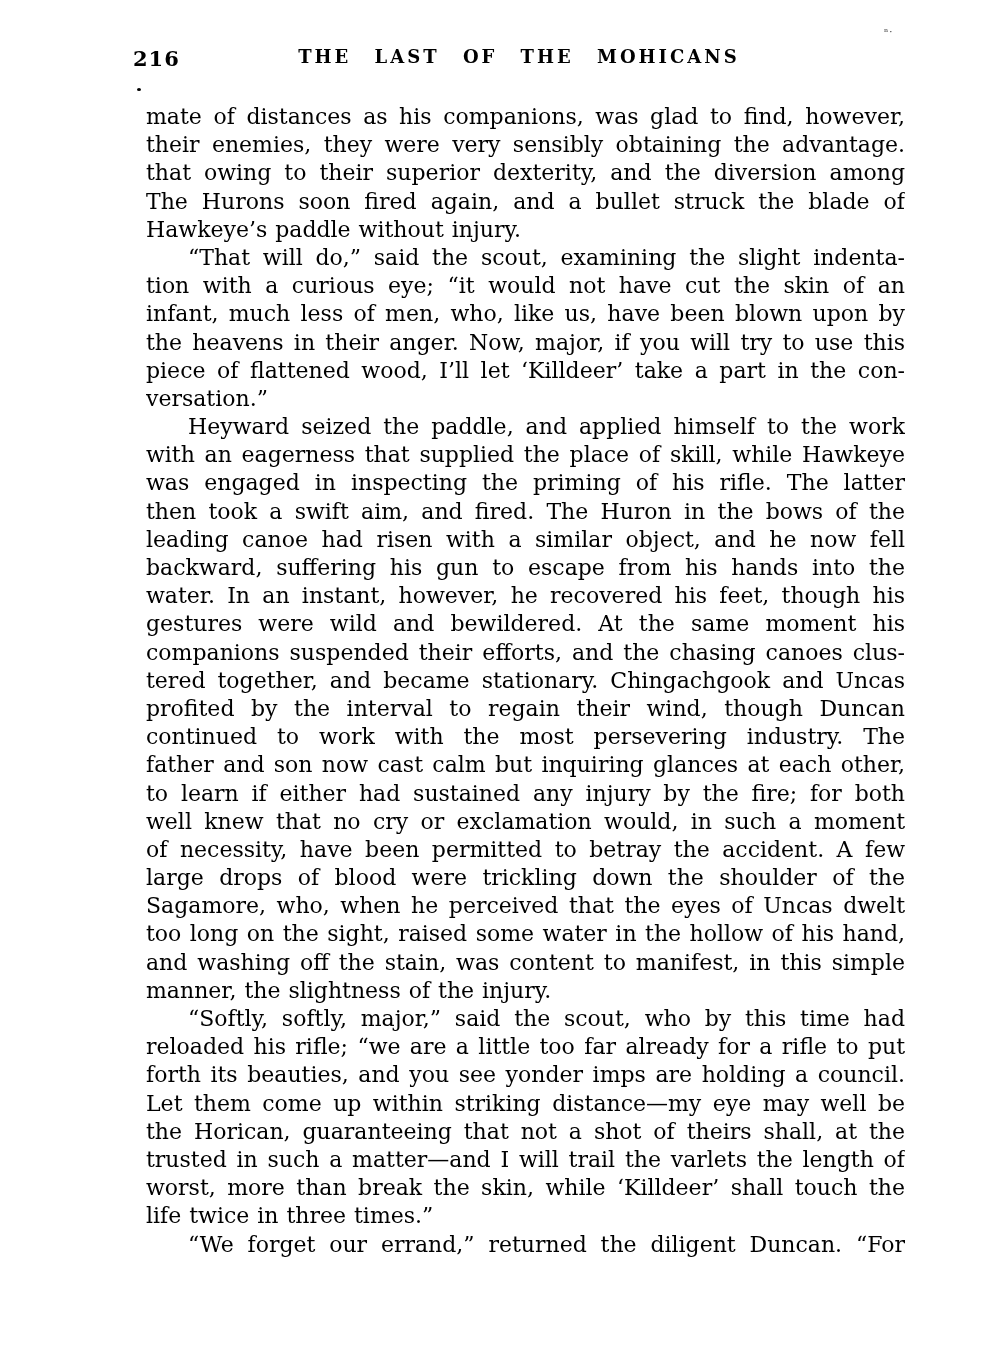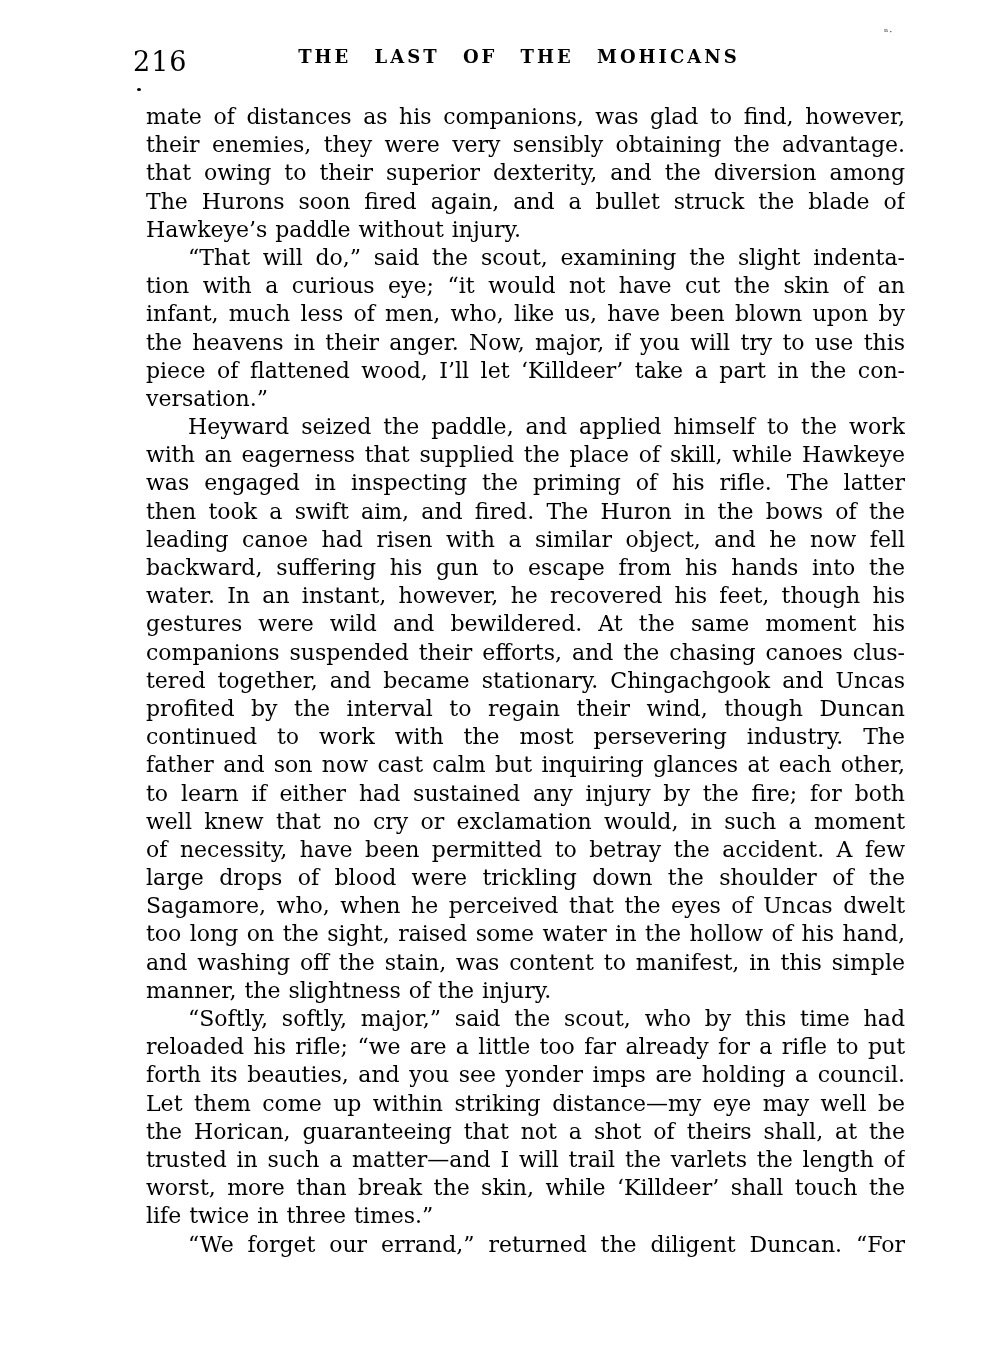--- a/index.html
+++ b/index.html
@@ -21,22 +21,22 @@
     position: absolute;
     top: 46px;
     left: 133px;
     width: 772px;
     height: 36px;
   }
   .page-number {
     position: absolute;
     left: 0;
     top: 0;
-    font-size: 27px;
-    font-weight: normal;
+    font-size: 21px;
+    font-weight: bold;
     letter-spacing: 1px;
   }
   .running-title {
     position: absolute;
     left: 60px;
     right: 60px;
     top: 0;
     text-align: center;
     font-size: 18px;
     font-weight: bold;

